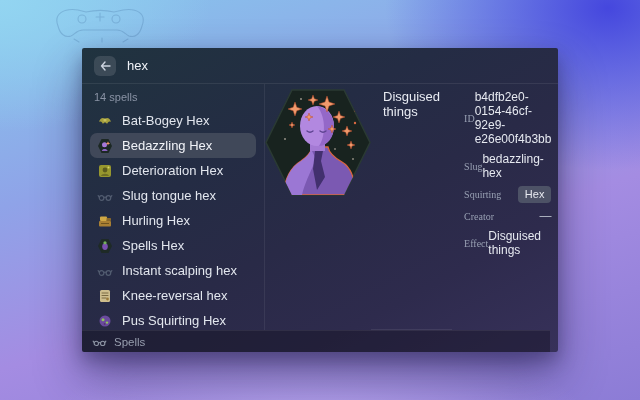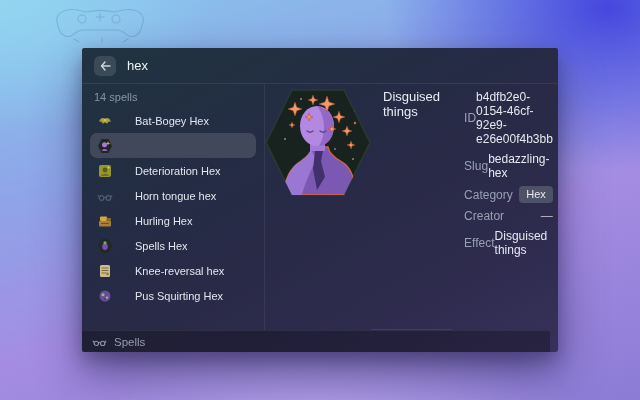--- a/index.html
+++ b/index.html
@@ -36,33 +36,33 @@
     flex:1; background:transparent; border:none; outline:none;
     color:#eef1f6; font-size:13px; font-weight:500;
     font-family:"Liberation Sans", sans-serif;
   }
 
   .content { display:flex; height:246px; }
 
   .sidebar { width:182px; padding:5px 8px 12px; flex:0 0 auto; }
   .section-label { color:#8a93a5; font-size:11px; margin:1px 4px 4px; height:14px; line-height:14px; }
   .list-item {
-    display:flex; align-items:center; gap:22px; height:25px; padding:0 7px;
-    border-radius:7px; color:#e2e6ee; font-size:11px; cursor:pointer; white-space:nowrap;
+    display:flex; align-items:center; gap:9px; height:25px; padding:0 7px;
+    border-radius:7px; color:#e2e6ee; font-size:13px; cursor:pointer; white-space:nowrap;
   }
   .list-item.selected { background:#404859; color:#f1f3f8; }
   .mini-icon { width:16px; height:16px; flex:0 0 auto; display:block; }
 
   .detail { flex:1; border-left:1px solid rgba(255,255,255,.07); display:flex; flex-direction:row; overflow:hidden; }
   .hex-wrap { height:112px; padding-top:5px; display:flex; justify-content:center; flex:0 0 auto; }
   .detail-title { padding:5px 12px 6px; color:#e8ebf2; font-size:13px; font-weight:500;
     border-bottom:1px solid rgba(255,255,255,.08); }
   .meta { padding-top:3px; }
   .meta-row { display:flex; align-items:center; justify-content:space-between; padding:3px 12px; min-height:19px; }
-  .meta-label { color:#98a0b3; font-size:12px; }
+  .meta-label { color:#98a0b3; font-size:10px;font-family:Liberation Serif, serif; }
   .meta-value { color:#e6e9f0; font-size:12px; font-weight:500; text-align:left; }
   .meta-value.empty { color:#b9bfcc; font-weight:400; }
   .badge {
     display:inline-block; background:#4d5266; color:#e8eaf0; font-size:11px; font-weight:500;
     padding:2px 7px; border-radius:4px; line-height:13px;
   }
 
   .footerbar {
     position:absolute; left:0; right:8px; bottom:0; height:22px;
     background:rgba(16,14,26,.38); border-top:1px solid rgba(255,255,255,.07);
@@ -107,39 +107,40 @@
         <span>Bat-Bogey Hex</span>
       </div>
 
       <div class="list-item selected">
         <svg class="mini-icon" viewBox="0 0 16 16">
             <polygon points="4.5,1 11.5,1 15,8 11.5,15 4.5,15 1,8" fill="#1c2824"></polygon>
             <circle cx="7.5" cy="6.8" r="2.5" fill="#a678d8"></circle>
             <path d="M4.8 13 C5.4 10.4 9.8 10.4 10.6 13 Z" fill="#8a63c0"></path>
             <path d="M11 3.2 L11.6 4.8 L13.2 5.4 L11.6 6 L11 7.6 L10.4 6 L8.8 5.4 L10.4 4.8 Z" fill="#ef9468"></path>
           </svg>
+        <span>Bedazzling Hex</span>
       </div>
 
       <div class="list-item">
         <svg class="mini-icon" viewBox="0 0 16 16">
             <rect x="2" y="2" width="12" height="12" rx="2" fill="#97972e"></rect>
             <circle cx="8" cy="7" r="2.4" fill="#5c5c1e"></circle>
             <path d="M4 13 C5 10 11 10 12 13 Z" fill="#6e6e24"></path>
             <circle cx="11.5" cy="4.5" r="1" fill="#d8d869"></circle>
           </svg>
         <span>Deterioration Hex</span>
       </div>
 
       <div class="list-item">
         <svg class="mini-icon" viewBox="0 0 16 16" fill="none" stroke="#525c70" stroke-width="1.2" stroke-linecap="round">
             <circle cx="4.6" cy="10" r="2.3"></circle>
             <circle cx="11.4" cy="10" r="2.3"></circle>
             <path d="M6.9 9.6 Q8 8.4 9.1 9.6 M2.4 9.4 L1.2 7.6 M13.6 9.4 L14.8 7.6"></path>
           </svg>
-        <span>Horn tongue hex</span>
+        <span>Slug tongue hex</span>
       </div>
 
       <div class="list-item">
         <svg class="mini-icon" viewBox="0 0 16 16">
             <rect x="2" y="8" width="12" height="5.5" rx="1" fill="#a87f33"></rect>
             <rect x="3" y="3.5" width="7" height="4.5" rx="1" fill="#d0a844"></rect>
             <rect x="9.5" y="5" width="4.5" height="3" rx="0.8" fill="#8a682a"></rect>
             <path d="M4 10.5 h8" stroke="#6e531f" stroke-width="1"></path>
           </svg>
         <span>Hurling Hex</span>
@@ -147,20 +148,28 @@
 
       <div class="list-item">
         <svg class="mini-icon" viewBox="0 0 16 16">
             <polygon points="4.5,1 11.5,1 15,8 11.5,15 4.5,15 1,8" fill="#1e2a26"></polygon>
             <ellipse cx="8" cy="8.6" rx="2.8" ry="3.4" fill="#7a4fb0"></ellipse>
             <circle cx="8" cy="4.8" r="1.6" fill="#74b05a"></circle>
           </svg>
         <span>Spells Hex</span>
       </div>
 
+      <div class="list-item">
+        <svg class="mini-icon" viewBox="0 0 16 16" fill="none" stroke="#525c70" stroke-width="1.2" stroke-linecap="round">
+            <circle cx="4.6" cy="10" r="2.3"></circle>
+            <circle cx="11.4" cy="10" r="2.3"></circle>
+            <path d="M6.9 9.6 Q8 8.4 9.1 9.6 M2.4 9.4 L1.2 7.6 M13.6 9.4 L14.8 7.6"></path>
+          </svg>
+        <span>Instant scalping hex</span>
+      </div>
 
       <div class="list-item">
         <svg class="mini-icon" viewBox="0 0 16 16">
             <rect x="3" y="2" width="10" height="12" rx="1.5" fill="#cdbd8d"></rect>
             <path d="M5 5 h6 M5 7.5 h6 M5 10 h4" stroke="#7a6a42" stroke-width="1" stroke-linecap="round"></path>
             <circle cx="10.5" cy="11" r="1.4" fill="#9a7a3a"></circle>
           </svg>
         <span>Knee-reversal hex</span>
       </div>
 
@@ -218,21 +227,21 @@
       <div class="meta">
         <div class="meta-row">
           <span class="meta-label">ID</span>
           <span class="meta-value">b4dfb2e0-0154-46cf-92e9-e26e00f4b3bb</span>
         </div>
         <div class="meta-row">
           <span class="meta-label">Slug</span>
           <span class="meta-value">bedazzling-hex</span>
         </div>
         <div class="meta-row">
-          <span class="meta-label">Category</span>
+          <span class="meta-label">Squirting</span>
           <span class="badge">Hex</span>
         </div>
         <div class="meta-row">
           <span class="meta-label">Creator</span>
           <span class="meta-value empty">—</span>
         </div>
         <div class="meta-row">
           <span class="meta-label">Effect</span>
           <span class="meta-value">Disguised things</span>
         </div>

